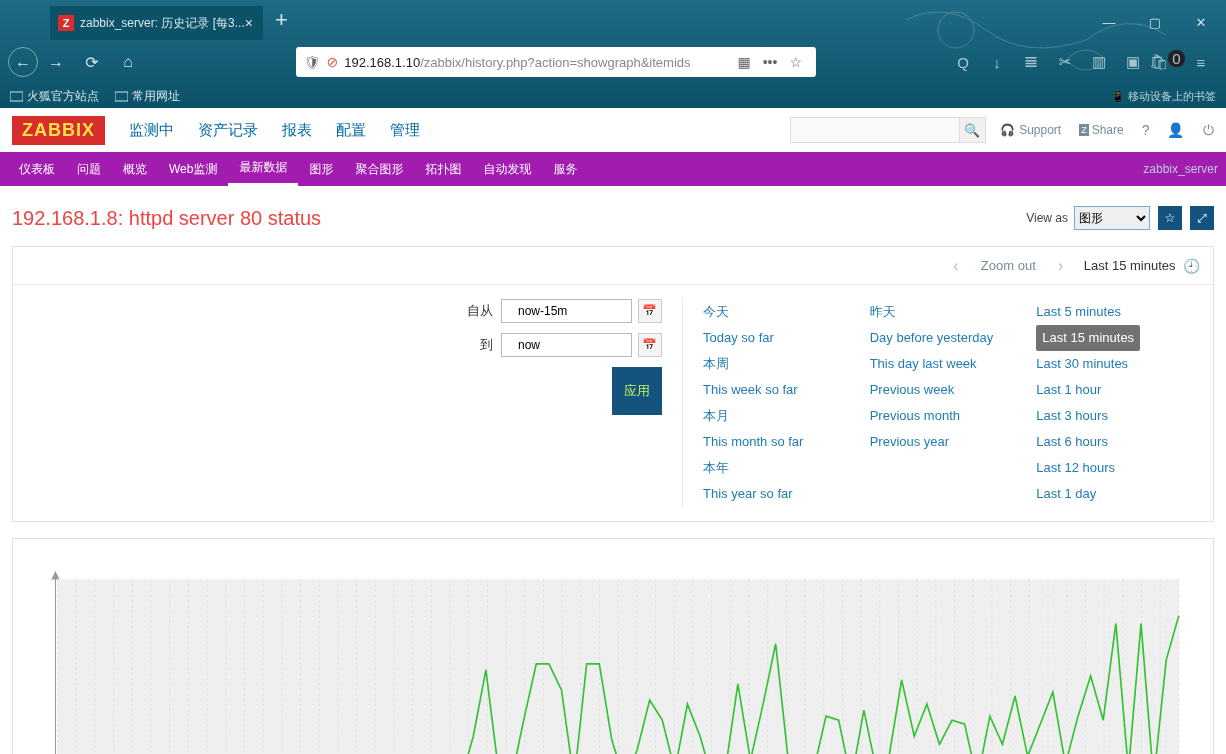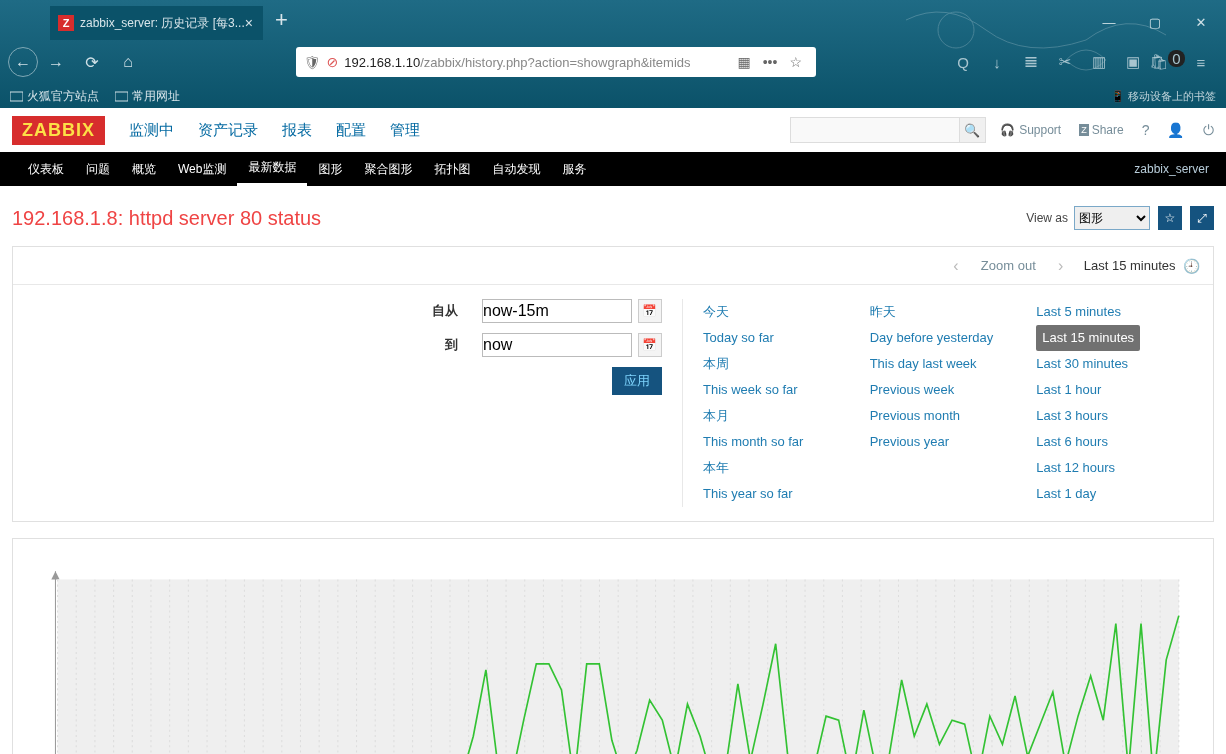--- a/index.html
+++ b/index.html
@@ -42,21 +42,21 @@
 .main-nav a { font-size: 15px; color: #0369a1; padding: 0 12px; }
 .search-box { margin-left: auto; display: flex; align-items: center; }
 .search-box input { width: 170px; height: 26px; border: 1px solid #ddd; background: #f9f9f9; padding: 0 6px; font-size: 12px; }
 .search-box .sbtn { width: 26px; height: 26px; background: #f0f0f0; border: 1px solid #ddd; border-left: none; display: flex; align-items: center; justify-content: center; color: #768d99; font-size: 13px; }
 .support { display: flex; align-items: center; color: #768d99; font-size: 12px; margin-left: 14px; }
 .support span { margin-right: 4px; }
 .share { display: flex; align-items: center; color: #768d99; font-size: 12px; margin-left: 14px; }
 .share .z { background: #768d99; color: #fff; font-size: 9px; padding: 1px 2px; margin-right: 3px; }
 .hdr-icon { color: #768d99; margin-left: 18px; font-size: 14px; }
 
-.sub-nav { background: #000000; height: 34px; display: flex; align-items: center; padding: 0 17px; }
+.sub-nav { background: #a21caf; height: 34px; display: flex; align-items: center; padding: 0 8px; }
 .sub-nav a { color: #fff; font-size: 12px; padding: 0 11px; height: 34px; display: flex; align-items: center; }
 .sub-nav a.active { border-bottom: 3px solid #fff; }
 .sub-nav .breadcrumb { margin-left: auto; color: #b8cdda; font-size: 12px; }
 
 .page { padding: 12px; }
 .page-title-row { display: flex; align-items: center; height: 40px; }
 .page-title { font-size: 20px; color: #ef4444; font-weight: normal; }
 .view-as { margin-left: auto; display: flex; align-items: center; font-size: 12px; color: #444; }
 .view-as select { margin-left: 6px; border: 1px solid #7aa8c8; height: 24px; font-size: 12px; width: 76px; }
 .sq-btn { width: 24px; height: 24px; background: #15537f; color: #fff; display: flex; align-items: center; justify-content: center; margin-left: 8px; font-size: 12px; }
@@ -64,25 +64,25 @@
 .time-bar { border: 1px solid #e0e0e0; background: #fff; margin-top: 8px; }
 .time-tabs { display: flex; justify-content: flex-end; align-items: center; height: 38px; padding: 0 12px; border-bottom: 1px solid #e8e8e8; font-size: 13px; color: #768d99; }
 .time-tabs .tnav { width: 30px; text-align: center; color: #bbb; font-size: 16px; }
 .time-tabs .zoom { margin: 0 10px; }
 .time-tabs .active-range { color: #333; margin: 0 8px; }
 .time-tabs .clock { font-size: 14px; }
 
 .filter-body { display: flex; padding: 14px 10px; }
 .from-to { width: 660px; padding-right: 20px; border-right: 1px solid #e8e8e8; }
 .ft-row { display: flex; align-items: center; justify-content: flex-end; margin-bottom: 10px; }
-.ft-row label { font-size: 13px; color: #333; margin-right: 24px; font-weight: bold; }
-.ft-row input { width: 150px; height: 24px; border: 1px solid #bbb; padding: 0 0; font-size: 16px; }
+.ft-row label { font-size: 13px; color: #333; margin-right: 8px; }
+.ft-row input { width: 131px; height: 24px; border: 1px solid #bbb; padding: 0 16px; font-size: 12px; }
 .cal-btn { width: 24px; height: 24px; border: 1px solid #ccc; background: #f4f4f4; margin-left: 6px; display: flex; align-items: center; justify-content: center; color: #888; font-size: 12px; }
 .apply-row { display: flex; justify-content: flex-end; }
-.apply-btn { background: #15537f; color: #7dd3fc; border: none; padding: 5px 12px; font-size: 13px; }
+.apply-btn { background: #15537f; color: #bef264; border: none; padding: 15px 12px; font-size: 13px; }
 
 .ranges { display: flex; flex: 1; padding-left: 20px; }
 .range-col { flex: 1; font-size: 13px; line-height: 26px; }
 .range-col a { color: #1f7cb1; display: block; white-space: nowrap; }
 .range-col a.sel { background: #717171; color: #fff; padding: 0px 6px; display: inline-block; border-radius: 2px; }
 
 .chart-card { border: 1px solid #e0e0e0; background: #fff; margin-top: 16px; padding: 28px 30px 2px 30px; position: relative; }
 .chart-svg { display: block; width: 100%; }
 </style>
 </head>

